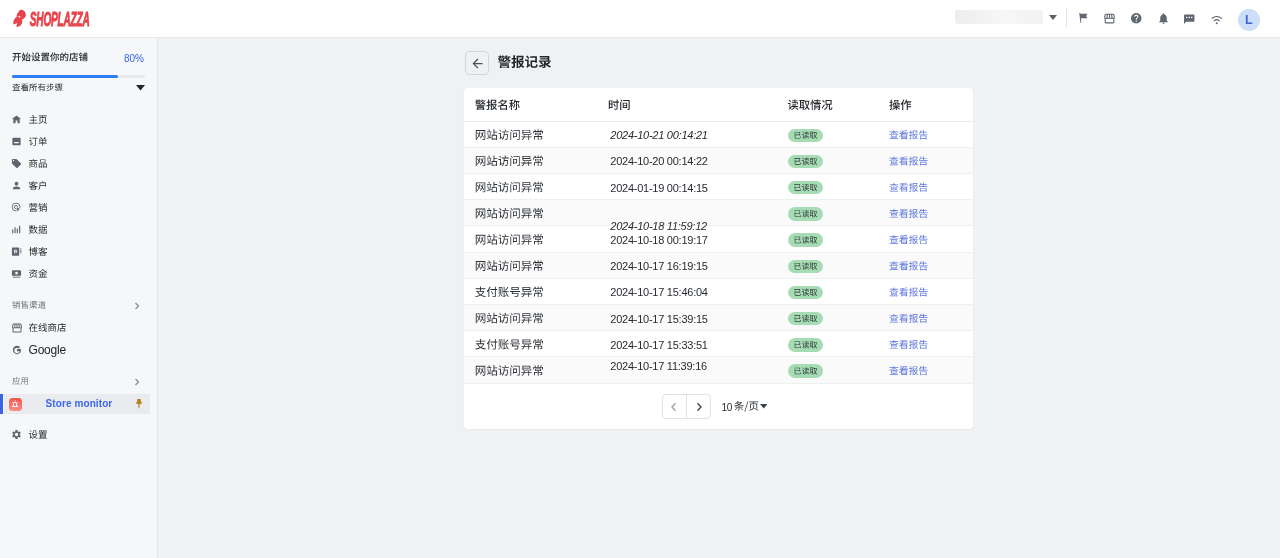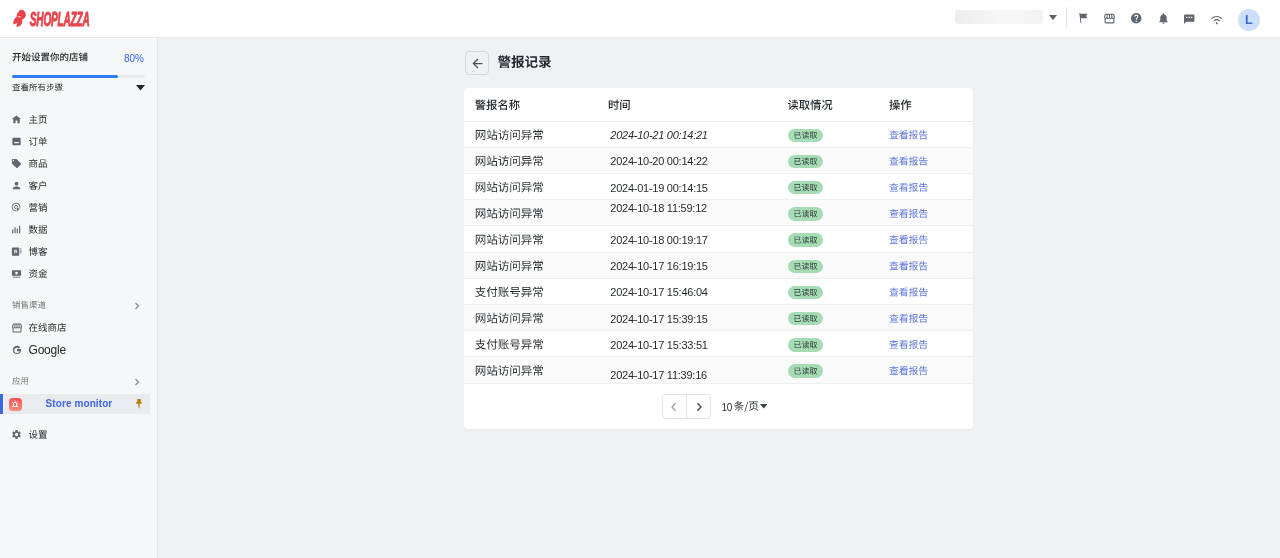--- a/index.html
+++ b/index.html
@@ -120,39 +120,39 @@
 <div style="position:absolute;left:464px;top:121.6px;width:509px;height:26.2px;border-bottom:1px solid #edeff1;box-sizing:border-box;"></div>
 <div class="time" style="top:129.2px;font-style:italic;">2024-10-21 00:14:21</div>
 <div class="pill" style="top:128.5px;"></div>
 <div style="position:absolute;left:464px;top:147.79999999999998px;width:509px;height:26.2px;background:#fafafa;border-bottom:1px solid #edeff1;box-sizing:border-box;"></div>
 <div class="time" style="top:155.39999999999998px;">2024-10-20 00:14:22</div>
 <div class="pill" style="top:154.7px;"></div>
 <div style="position:absolute;left:464px;top:174.0px;width:509px;height:26.2px;border-bottom:1px solid #edeff1;box-sizing:border-box;"></div>
 <div class="time" style="top:181.6px;">2024-01-19 00:14:15</div>
 <div class="pill" style="top:180.9px;"></div>
 <div style="position:absolute;left:464px;top:200.2px;width:509px;height:26.2px;background:#fafafa;border-bottom:1px solid #edeff1;box-sizing:border-box;"></div>
-<div class="time" style="top:202px;">2024-10-18 11:59:12</div>
+<div class="time" style="top:220px;font-style:italic;">2024-10-18 11:59:12</div>
 <div class="pill" style="top:207.1px;"></div>
 <div style="position:absolute;left:464px;top:226.39999999999998px;width:509px;height:26.2px;border-bottom:1px solid #edeff1;box-sizing:border-box;"></div>
 <div class="time" style="top:233.99999999999997px;">2024-10-18 00:19:17</div>
 <div class="pill" style="top:233.29999999999998px;"></div>
 <div style="position:absolute;left:464px;top:252.6px;width:509px;height:26.2px;background:#fafafa;border-bottom:1px solid #edeff1;box-sizing:border-box;"></div>
 <div class="time" style="top:260.2px;">2024-10-17 16:19:15</div>
 <div class="pill" style="top:259.5px;"></div>
 <div style="position:absolute;left:464px;top:278.79999999999995px;width:509px;height:26.2px;border-bottom:1px solid #edeff1;box-sizing:border-box;"></div>
 <div class="time" style="top:286.4px;">2024-10-17 15:46:04</div>
 <div class="pill" style="top:285.7px;"></div>
 <div style="position:absolute;left:464px;top:305.0px;width:509px;height:26.2px;background:#fafafa;border-bottom:1px solid #edeff1;box-sizing:border-box;"></div>
 <div class="time" style="top:312.6px;">2024-10-17 15:39:15</div>
 <div class="pill" style="top:311.90000000000003px;"></div>
 <div style="position:absolute;left:464px;top:331.2px;width:509px;height:26.2px;border-bottom:1px solid #edeff1;box-sizing:border-box;"></div>
 <div class="time" style="top:338.8px;">2024-10-17 15:33:51</div>
 <div class="pill" style="top:338.1px;"></div>
 <div style="position:absolute;left:464px;top:357.4px;width:509px;height:26.2px;background:#fafafa;border-bottom:1px solid #edeff1;box-sizing:border-box;"></div>
-<div class="time" style="top:369px;text-align:right;">2024-10-17 11:39:16</div>
+<div class="time" style="top:360px;text-align:right;">2024-10-17 11:39:16</div>
 <div class="pill" style="top:364.3px;"></div>
 <div style="position:absolute;left:662px;top:394px;width:48.5px;height:24.5px;background:#fff;border:1px solid #dfe2e4;border-radius:4px;"></div>
 <div style="position:absolute;left:686px;top:394px;width:1px;height:24.5px;background:#dfe2e4;"></div>
 <svg style="position:absolute;left:669px;top:401.5px;" width="10" height="10" viewBox="0 0 10 10">
     <path d="M6.5 1.2L3 5l3.5 3.8" fill="none" stroke="#9aa0a6" stroke-width="1.3"></path>
   </svg>
 <svg style="position:absolute;left:693.5px;top:401.5px;" width="10" height="10" viewBox="0 0 10 10">
     <path d="M3.5 1.2L7 5 3.5 8.8" fill="none" stroke="#3a4046" stroke-width="1.3"></path>
   </svg>
 <div style="position:absolute;left:721.5px;top:401.5px;font-size:10px;letter-spacing:-0.3px;color:#272c31;">10</div>

